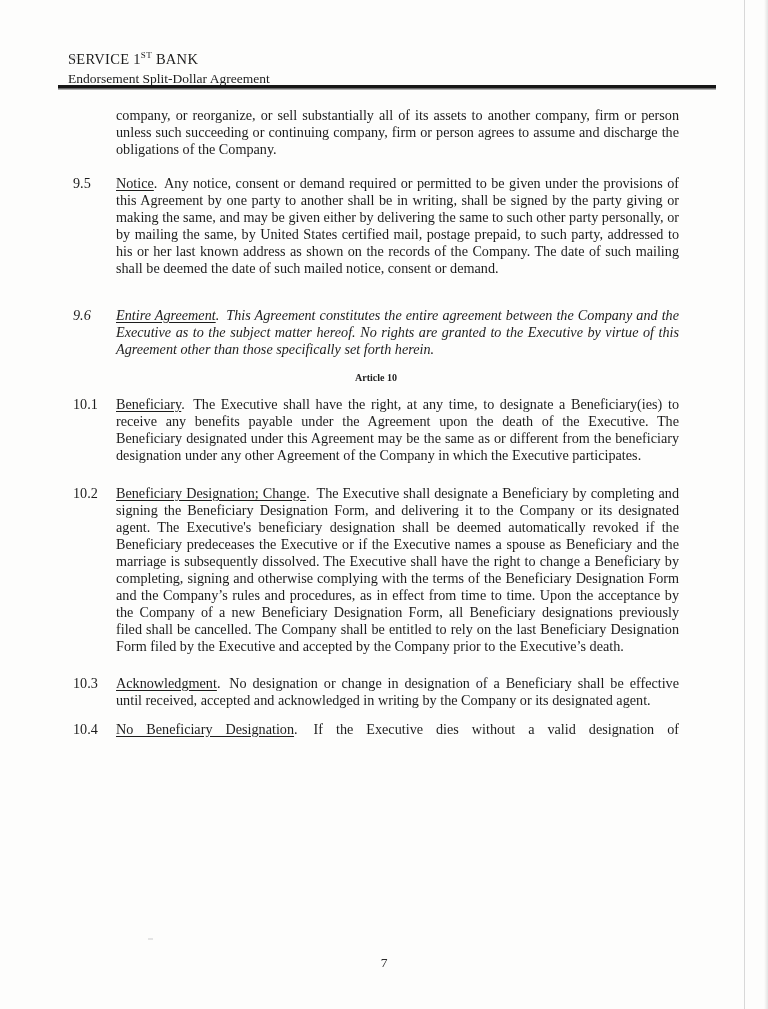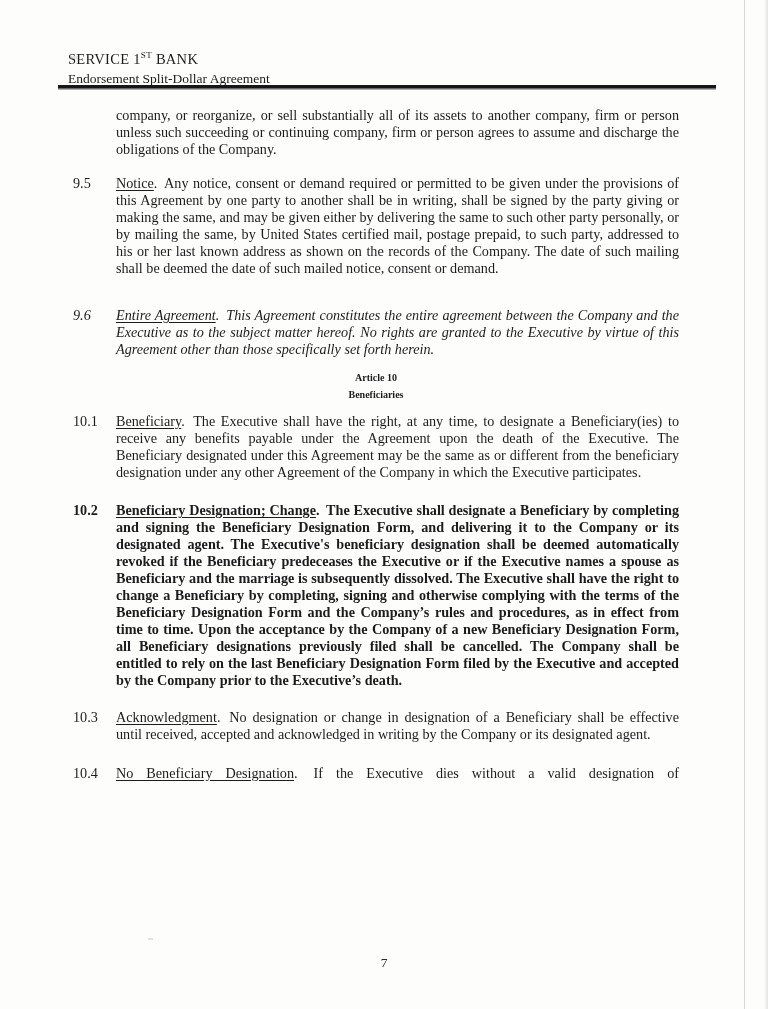--- a/index.html
+++ b/index.html
@@ -29,23 +29,23 @@
   .sec { display: flex; }
   .num { width: 43px; flex: none; }
   .txt { flex: 1; text-align: justify; }
   .lbl { text-decoration: underline; text-underline-offset: 2px; }
   .dot { padding-right: 3px; }
   .s0 { margin-top: 7px; }
   .s1 { margin-top: 17px; }
   .s2 { margin-top: 30px; font-style: italic; }
   .article { margin: 11px 0 10px 0; text-align: center; font-weight: bold; font-size: 10px; }
   .s3 { margin-top: 8px; }
-  .s4 { margin-top: 21px; font-weight: bold; }
+  .s4 { margin-top: 21px; }
   .s5 { margin-top: 20px; justify-content: center; }
-  .s6 { margin-top: 22px; }
+  .s6 { margin-top: 12px; }
   .force-justify { text-align-last: justify; }
   
   .pageno { position: absolute; top: 955px; left: 0; width: 100%; text-align: center; font-size: 13.5px; color: #2a2a2a; }
   
   .edge-line { position: absolute; top: 0; bottom: 0; left: 744px; width: 1px; background: #b9b9b9; opacity: 0.55; }
   .edge-strip { position: absolute; top: 0; bottom: 0; right: 0; width: 4px; background: linear-gradient(to right, rgba(0,0,0,0), rgba(0,0,0,0.10)); }
   .speck1 { position: absolute; top: 56px; left: 70px; width: 8px; height: 3px; background: #c9c9c9; opacity: .5; border-radius: 2px; }
   .speck2 { position: absolute; top: 938px; left: 148px; width: 5px; height: 2px; background: #cccccc; opacity: .5; }
 </style>
 </head>
@@ -71,21 +71,20 @@
       <div class="txt"><span class="lbl">Notice</span><span class="dot">.</span> <span>Any notice, consent or demand required or permitted to be given under the provisions of this Agreement by one party to another shall be in writing, shall be signed by the party giving or making the same, and may be given either by delivering the same to such other party personally, or by mailing the same, by United States certified mail, postage prepaid, to such party, addressed to his or her last known address as shown on the records of the Company.  The date of such mailing shall be deemed the date of such mailed notice, consent or demand.</span></div>
     </div>
 
     <div class="sec s2">
       <div class="num">9.6</div>
       <div class="txt"><span class="lbl">Entire Agreement</span><span class="dot">.</span> <span>This Agreement constitutes the entire agreement between the Company and the Executive as to the subject matter hereof.  No rights are granted to the Executive by virtue of this Agreement other than those specifically set forth herein.</span></div>
     </div>
 
     <div class="article">
       <div>Article 10</div>
-      <div>Beneficiaries</div>
     </div>
 
     <div class="sec s3">
       <div class="num">10.1</div>
       <div class="txt"><span class="lbl">Beneficiary</span><span class="dot">.</span> <span>The Executive shall have the right, at any time, to designate a Beneficiary(ies) to receive any benefits payable under the Agreement upon the death of the Executive.  The Beneficiary designated under this Agreement may be the same as or different from the beneficiary designation under any other Agreement of the Company in which the Executive participates.</span></div>
     </div>
 
     <div class="sec s4">
       <div class="num">10.2</div>
       <div class="txt"><span class="lbl">Beneficiary Designation; Change</span><span class="dot">.</span> <span>The Executive shall designate a Beneficiary by completing and signing the Beneficiary Designation Form, and delivering it to the Company or its designated agent.  The Executive's beneficiary designation shall be deemed automatically revoked if the Beneficiary predeceases the Executive or if the Executive names a spouse as Beneficiary and the marriage is subsequently dissolved.  The Executive shall have the right to change a Beneficiary by completing, signing and otherwise complying with the terms of the Beneficiary Designation Form and the Company’s rules and procedures, as in effect from time to time.  Upon the acceptance by the Company of a new Beneficiary Designation Form, all Beneficiary designations previously filed shall be cancelled.  The Company shall be entitled to rely on the last Beneficiary Designation Form filed by the Executive and accepted by the Company prior to the Executive’s death.</span></div>

